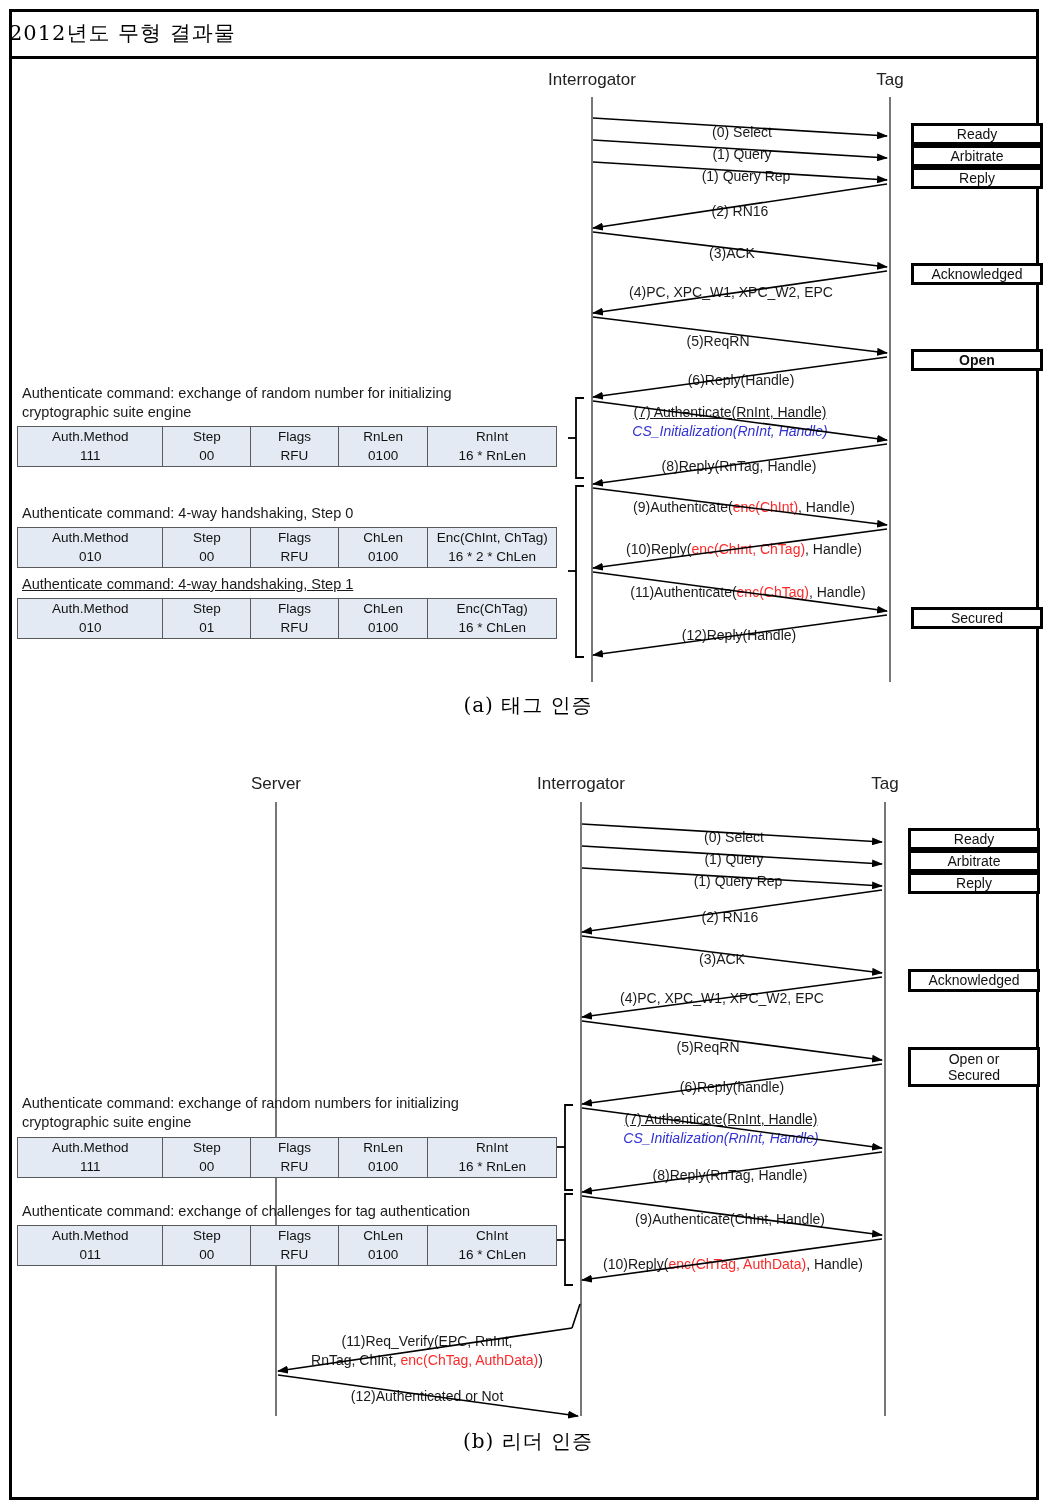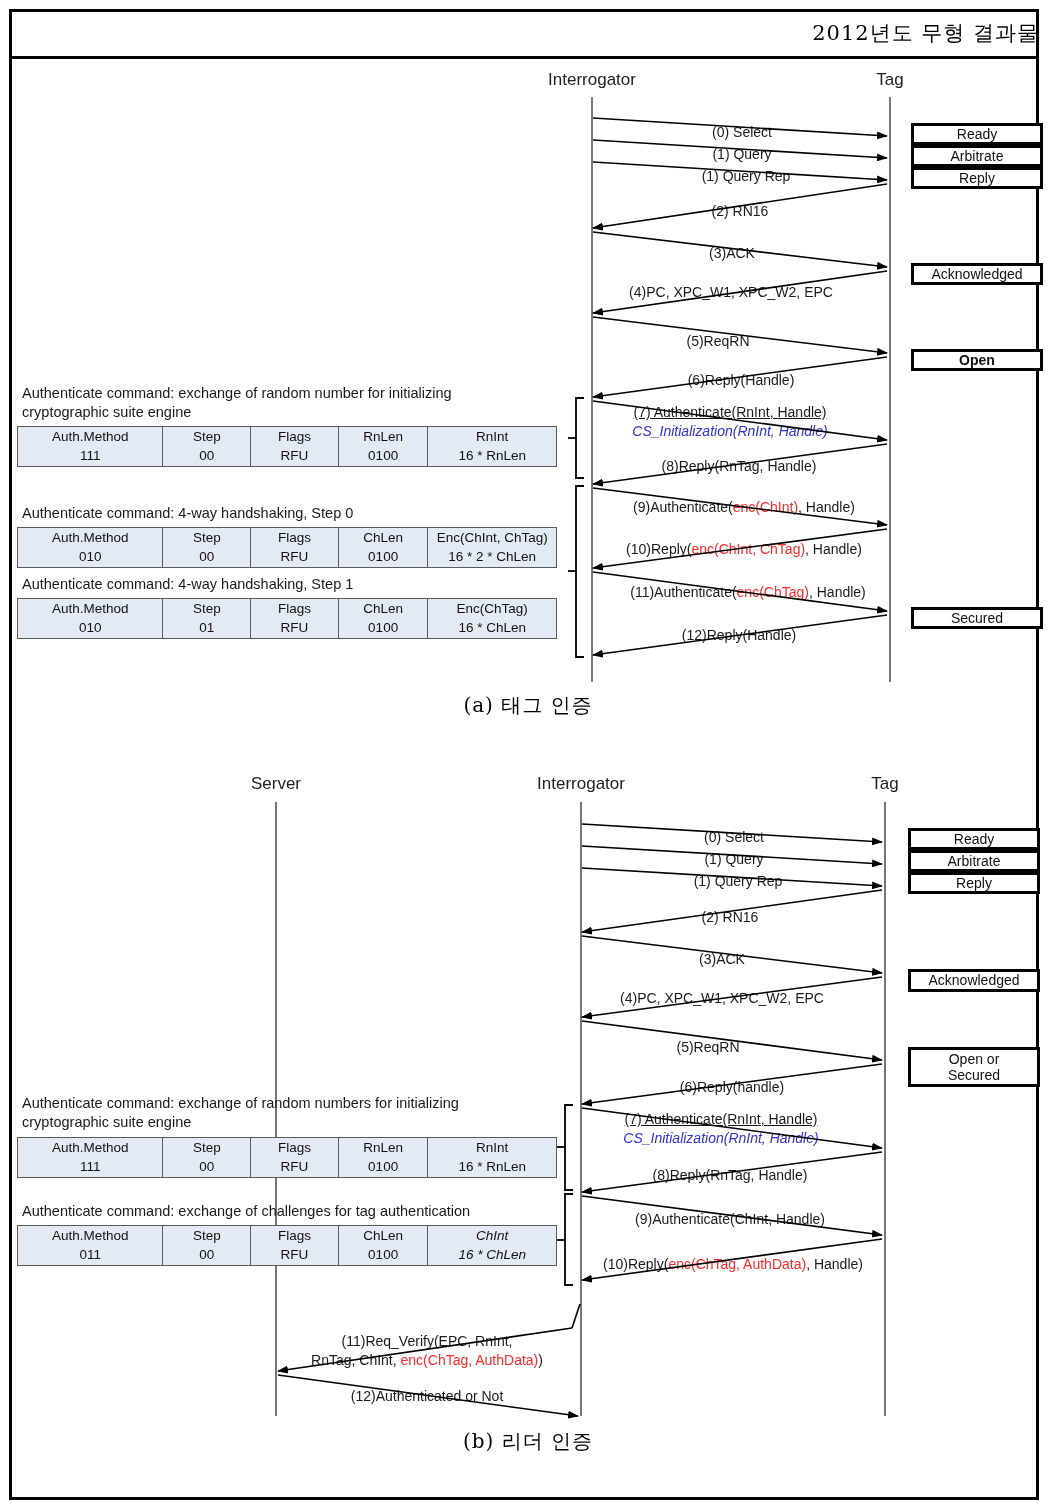--- a/index.html
+++ b/index.html
@@ -4,21 +4,21 @@
 <style>
   html,body{margin:0;padding:0;background:#fff;}
   body{font-family:"Liberation Sans","DejaVu Sans",sans-serif;color:#000;}
   #page{position:relative;width:1056px;height:1510px;background:#fff;overflow:hidden;}
 
   
   .frame{position:absolute;left:9px;top:9px;width:1030px;height:1491px;
          border:3px solid #000;box-sizing:border-box;}
   .title-bar{position:absolute;left:9px;top:9px;width:1030px;height:50px;
              border-bottom:3px solid #000;box-sizing:border-box;
-             display:flex;align-items:center;justify-content:flex-end;}
+             display:flex;align-items:center;justify-content:flex-start;}
   .title-bar .t{font-family:"DejaVu Serif","Liberation Serif",serif;
                 font-size:21px;letter-spacing:1px;}
 
   
   .lifeline{position:absolute;width:2px;background:#777;}
   .actor-label{position:absolute;font-size:17px;text-align:center;
                transform:translateX(-50%);white-space:nowrap;color:#222;}
 
   
   .state-box{position:absolute;border:3px solid #000;background:#fff;
@@ -147,21 +147,21 @@
       <div class="cell" style="width:90px;">
           <span>ChLen</span>
           <span>0100</span>
         </div>
       <div class="cell" style="width:128px;">
           <span>Enc(ChInt, ChTag)</span>
           <span>16 * 2 * ChLen</span>
         </div>
     </div>
 
-    <div class="tbl-cap" style="left:22px;top:575px;width:520px;">Authenticate command: 4-way handshaking, Step 1</div>
+    <div class="tbl-cap" style="left:22px;top:575px;width:520px;text-decoration:underline;">Authenticate command: 4-way handshaking, Step 1</div>
     <div class="pkt" style="left:17px;top:598px;width:540px;height:41px;">
       <div class="cell" style="width:146px;">
           <span>Auth.Method</span>
           <span>010</span>
         </div>
       <div class="cell" style="width:88px;">
           <span>Step</span>
           <span>01</span>
         </div>
       <div class="cell" style="width:88px;">
@@ -263,21 +263,21 @@
           <span>00</span>
         </div>
       <div class="cell" style="width:88px;">
           <span>Flags</span>
           <span>RFU</span>
         </div>
       <div class="cell" style="width:90px;">
           <span>ChLen</span>
           <span>0100</span>
         </div>
-      <div class="cell" style="width:128px;font-style:italic;">
+      <div class="cell" style="width:128px;">
           <span>ChInt</span>
           <span>16 * ChLen</span>
         </div>
     </div>
 
     <div class="fig-cap" style="left:0;top:1428px;">(b) 리더 인증</div>
   </div>
 
   <svg class="overlay" viewBox="0 0 1056 1510">
     <defs>

